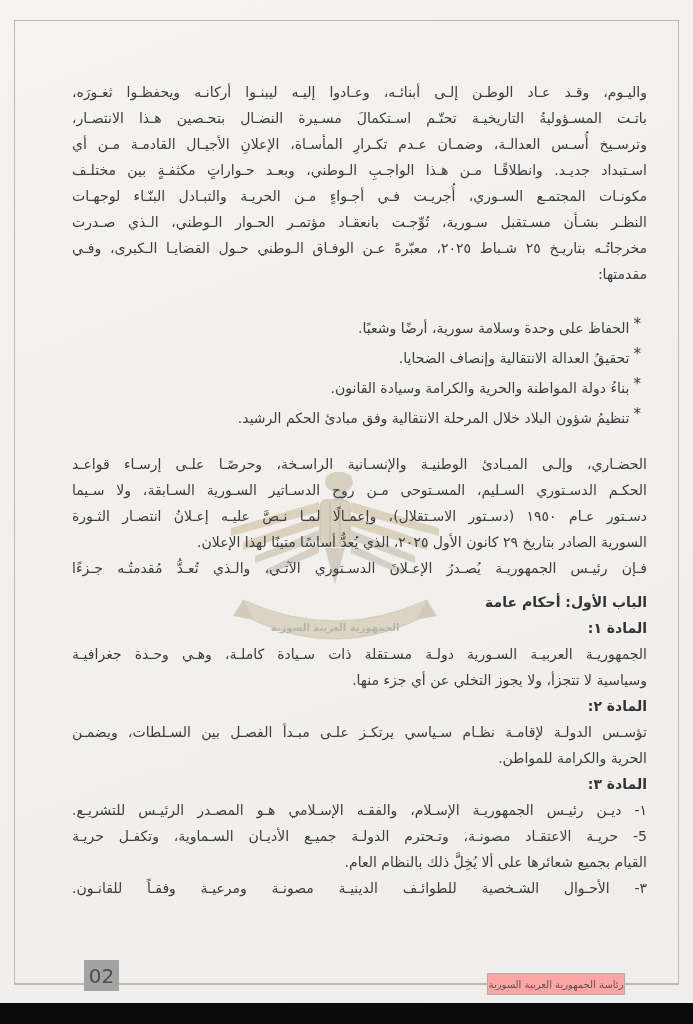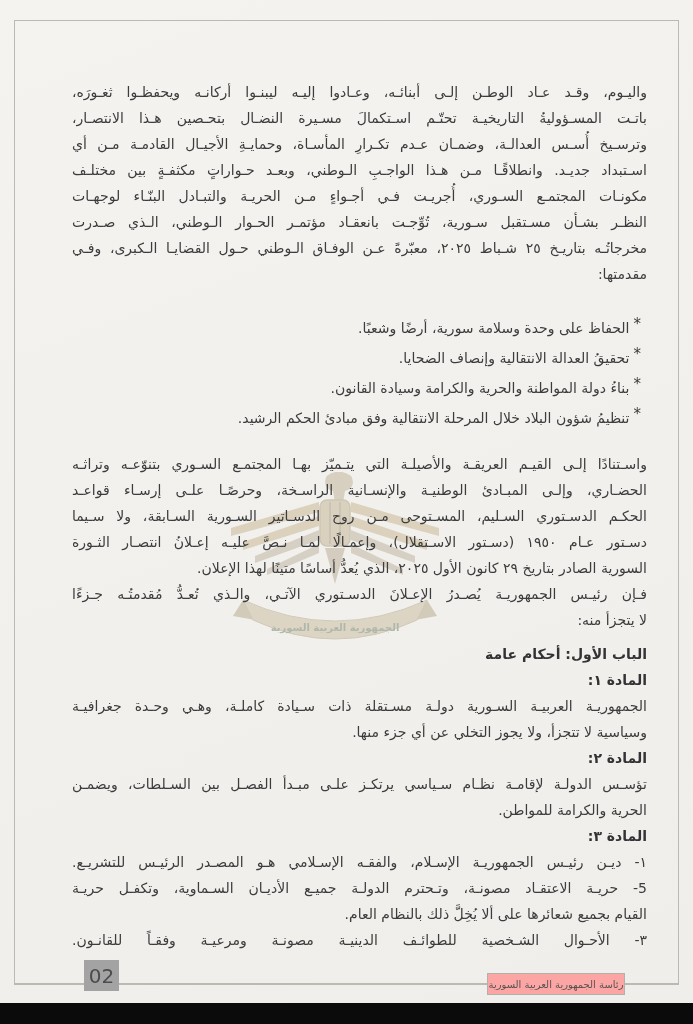--- a/index.html
+++ b/index.html
@@ -75,46 +75,44 @@
   <polygon points="30,132 42,152 20,148" fill="#b4a786"></polygon>
   <polygon points="214,132 202,152 224,148" fill="#b4a786"></polygon>
   <path d="M30 132 Q122 174 214 132 L204 152 Q122 190 40 152 Z" fill="#c9bc9b" stroke="#b0a384" stroke-width="1"></path>
   <text x="122" y="163" text-anchor="middle" font-size="10" font-weight="bold" fill="#70806b">الجمهورية العربية السورية</text>
 </svg>
 
 <div class="content">
   <div>
     <div class="jl">واليـوم، وقـد عـاد الوطـن إلـى أبنائـه، وعـادوا إليـه ليبنـوا أركانـه ويحفظـوا ثغـورَه،</div>
     <div class="jl">باتـت المسـؤوليةُ التاريخيـة تحتّـم اسـتكمالَ مسـيرة النضـال بتحـصين هـذا الانتصـار،</div>
-    <div class="jl">وترسـيخ أُسـس العدالـة، وضمـان عـدم تكـرارِ المأسـاة، وحمايـةِ الأجيـال القادمـة مـن أي</div>
+    <div class="jl">وترسـيخ أُسـس العدالـة، وضمـان عـدم تكـرارِ المأسـاة، الإعلانِ الأجيـال القادمـة مـن أي</div>
     <div class="jl">اسـتبداد جديـد. وانطلاقًـا مـن هـذا الواجـبِ الـوطني، وبعـد حـواراتٍ مكثفـةٍ بين مختلـف</div>
     <div class="jl">مكونـات المجتمـع السـوري، أُجريـت فـي أجـواءٍ مـن الحريـة والتبـادل البنّـاء لوجهـات</div>
     <div class="jl">النظـر بشـأن مسـتقبل سـورية، تُوِّجـت بانعقـاد مؤتمـر الحـوار الـوطني، الـذي صـدرت</div>
     <div class="jl">مخرجاتُـه بتاريـخ ٢٥ شـباط ٢٠٢٥، معبّرةً عـن الوفـاق الـوطني حـول القضايـا الـكبرى، وفـي</div>
     <div class="rl">مقدمتها:</div>
   </div>
 
   <div class="bullets">
     <div class="bl"><span class="star">*</span><span>الحفاظ على وحدة وسلامة سورية، أرضًا وشعبًا.</span></div>
     <div class="bl"><span class="star">*</span><span>تحقيقُ العدالة الانتقالية وإنصاف الضحايا.</span></div>
     <div class="bl"><span class="star">*</span><span>بناءُ دولة المواطنة والحرية والكرامة وسيادة القانون.</span></div>
     <div class="bl"><span class="star">*</span><span>تنظيمُ شؤون البلاد خلال المرحلة الانتقالية وفق مبادئ الحكم الرشيد.</span></div>
   </div>
 
   <div class="p2">
-    <div class="jl">واسـتنادًا إلـى القيـم العريقـة والأصيلـة التي يتـميّز بهـا المجتمـع السـوري بتنوّعـه وتراثـه</div>
     <div class="jl">الحضـاري، وإلـى المبـادئ الوطنيـة والإنسـانية الراسـخة، وحرصًـا علـى إرسـاء قواعـد</div>
     <div class="jl">الحكـم الدسـتوري السـليم، المسـتوحى مـن روح الدسـاتير السـورية السـابقة، ولا سـيما</div>
     <div class="jl">دسـتور عـام ١٩٥٠ (دسـتور الاسـتقلال)، وإعمـالًا لمـا نـصَّ عليـه إعـلانُ انتصـار الثـورة</div>
     <div class="rl">السورية الصادر بتاريخ ٢٩ كانون الأول ٢٠٢٥، الذي يُعدُّ أساسًا متينًا لهذا الإعلان.</div>
   </div>
 
   <div>
     <div class="jl">فـإن رئيـس الجمهوريـة يُصـدرُ الإعـلانَ الدسـتوري الآتـي، والـذي تُعـدُّ مُقدمتُـه جـزءًا</div>
-    <div class="rl">لا يتجزأ منه:</div>
   </div>
 
   <div class="rl bold gap-top">الباب الأول: أحكام عامة</div>
 
   <div class="rl bold">المادة ١:</div>
   <div>
     <div class="jl">الجمهوريـة العربيـة السـورية دولـة مسـتقلة ذات سـيادة كاملـة، وهـي وحـدة جغرافيـة</div>
     <div class="rl">وسياسية لا تتجزأ، ولا يجوز التخلي عن أي جزء منها.</div>
   </div>
 

